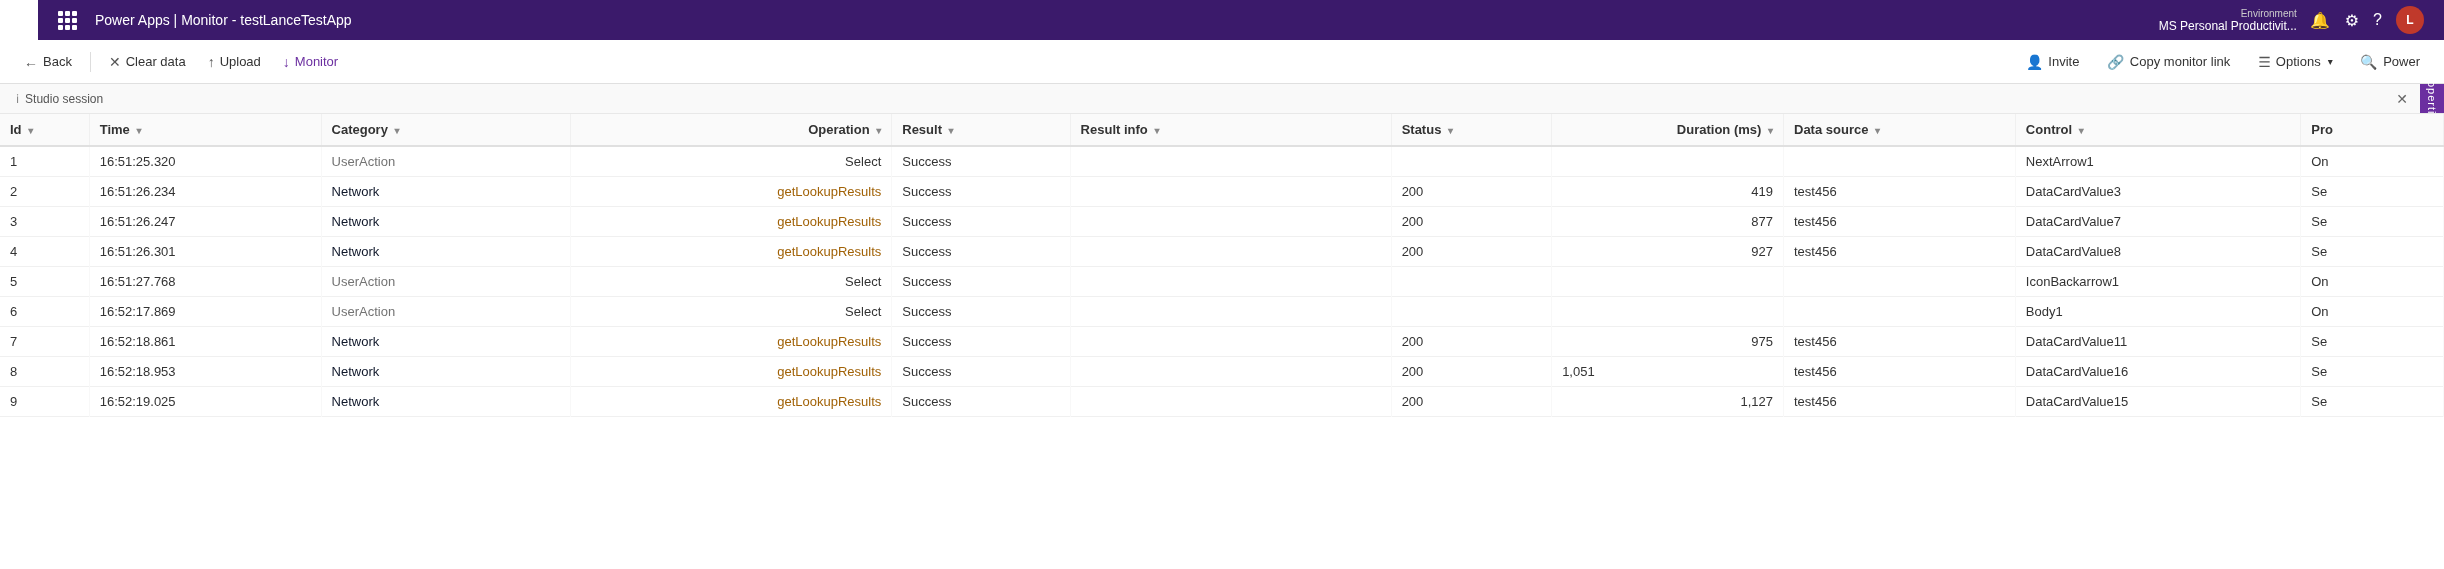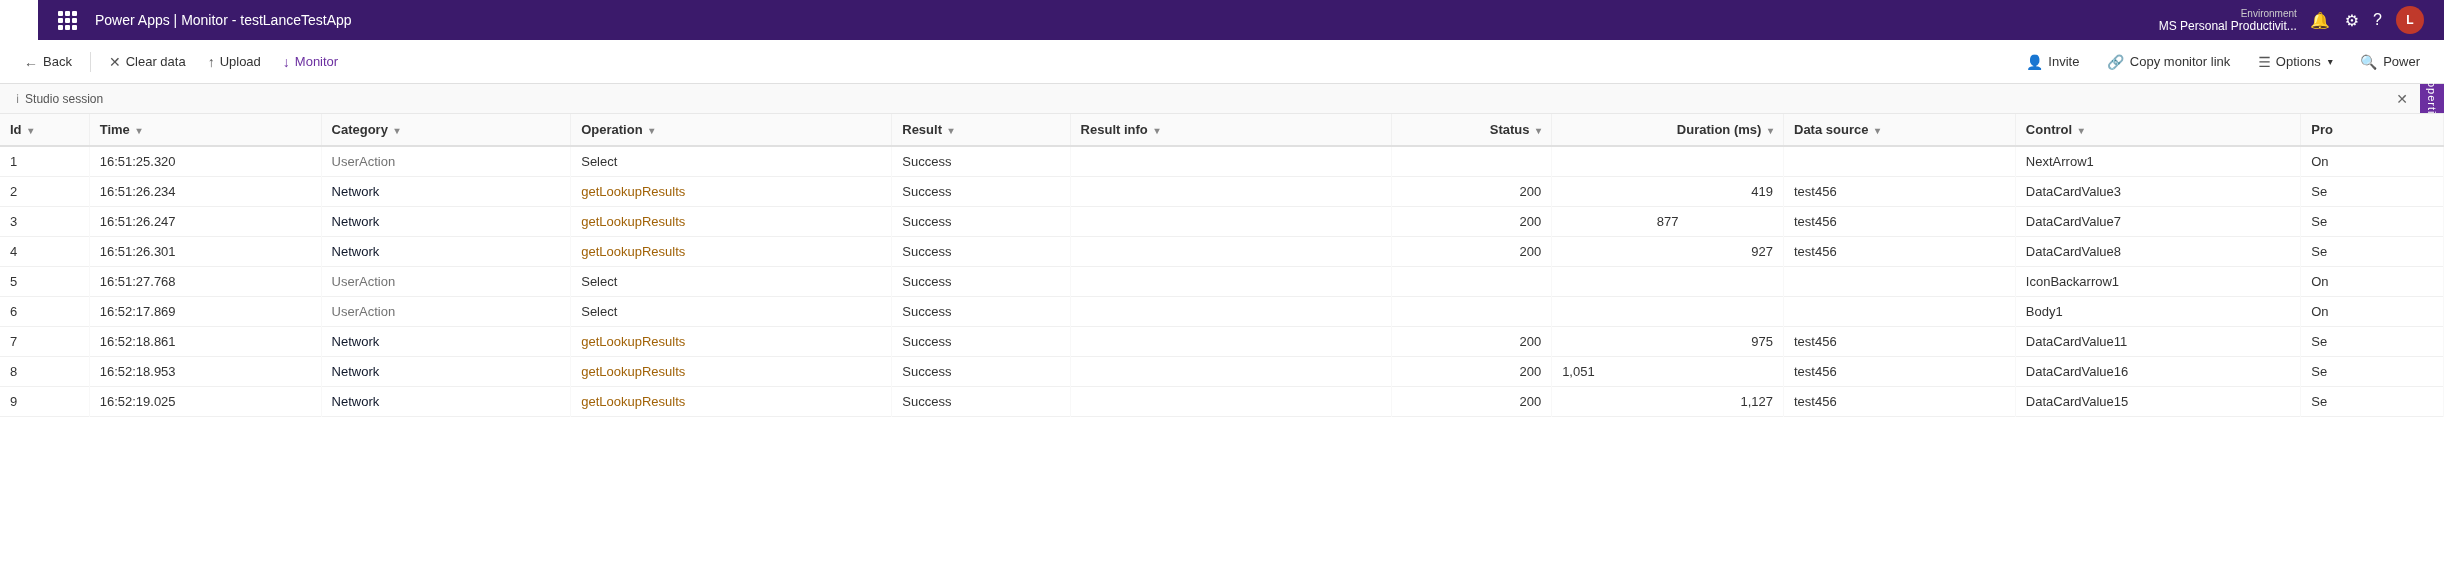--- a/index.html
+++ b/index.html
@@ -103,24 +103,24 @@
       color: #333;
       white-space: nowrap;
       border-right: 1px solid #f8f8f8;
     }
     .cat-network { color: #0f172a; }
     .cat-useraction { color: #737373; }
     .op-link { color: #a16207; cursor: pointer; }
     .col-id { width: 50px; }
     .col-time { width: 130px; }
     .col-cat { width: 140px; }
-    .col-op { width: 180px; }
+    .col-op { width: 180px; text-align: right; }
     .col-result { width: 100px; }
     .col-resultinfo { width: 180px; }
-    .col-status { width: 90px; text-align: right; }
+    .col-status { width: 90px; }
     .col-duration { width: 130px; text-align: right; }
     .col-datasource { width: 130px; }
     .col-control { width: 160px; }
     .col-pro { width: 80px; }
   </style>
 </head>
 <body>
 
 <div class="top-nav">
   <div class="top-nav-left">
@@ -254,21 +254,21 @@
     <td class="col-time">16:51:26.247</td>
     <td class="col-cat">
       <span class="cat-network">Network</span>
     </td>
     <td class="col-op">
       <span class="op-link">getLookupResults</span>
     </td>
     <td class="col-result">Success</td>
     <td class="col-resultinfo"></td>
     <td class="col-status">200</td>
-    <td class="col-duration" style="text-align:center;">877</td>
+    <td class="col-duration" style="text-align:right;">877</td>
     <td class="col-datasource">test456</td>
     <td class="col-control">DataCardValue7</td>
     <td class="col-pro">Se</td>
   </tr>
         <tr>
     <td class="col-id">4</td>
     <td class="col-time">16:51:26.301</td>
     <td class="col-cat">
       <span class="cat-network">Network</span>
     </td>

